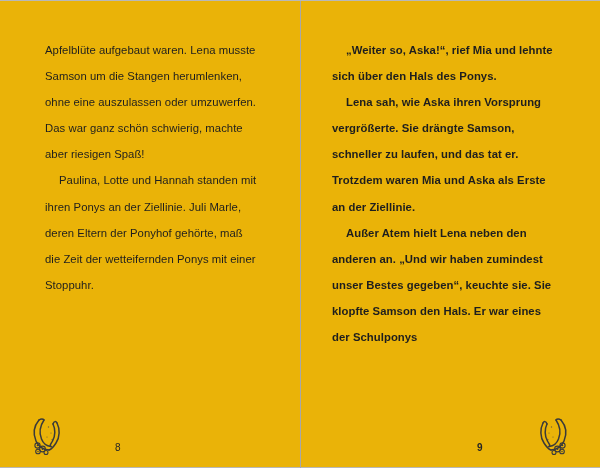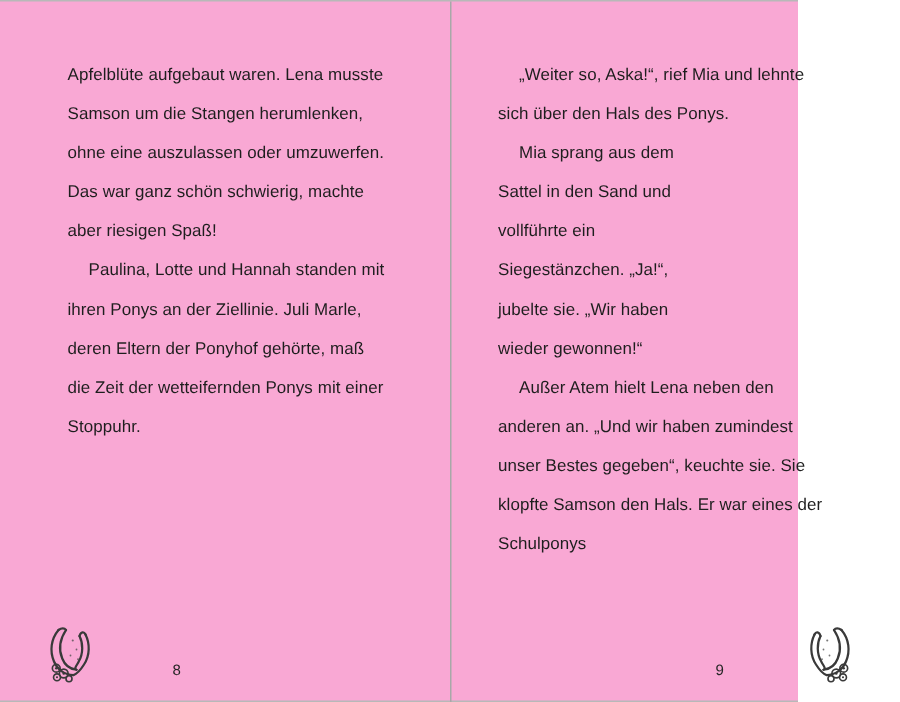--- a/index.html
+++ b/index.html
@@ -10,23 +10,23 @@
   body {
     width: 600px;
     height: 468px;
     font-family: "Liberation Sans", sans-serif;
     color: #1a1a1a;
     overflow: hidden;
   }
 
   #book-spread {
     position: relative;
-    width: 532px;
+    width: 600px;
     height: 468px;
-    background: #f9a8d4;
+    background: #eab308;
     box-sizing: border-box;
     border-top: 1px solid #b8b8b8;
     border-bottom: 1px solid #b8b8b8;
   }
 
   
   #gutter {
     position: absolute;
     left: 300px;
     top: 0;
@@ -36,21 +36,21 @@
   }
 
   .page {
     position: absolute;
     top: 0;
     width: 300px;
     height: 468px;
     box-sizing: border-box;
   }
   #page-left  { left: 0; }
-  #page-right { left: 300px; }
+  #page-right { left: 300px; font-weight: bold; }
 
   .text-column {
     position: absolute;
     top: 36px;
     width: 215px;
     font-size: 11.3px;
     line-height: 26.1px;
     letter-spacing: 0.05px;
     color: #1e1e1e;
   }
@@ -142,21 +142,21 @@
       </svg>
     </div>
 
     <div class="page-number">8</div>
   </div>
 
   <div class="page" id="page-right">
 
     <div class="text-column">
       <p class="para indent">„Weiter so, Aska!“, rief Mia und lehnte sich über den Hals des Ponys.</p>
-      <p class="para indent"><span class="art-float"></span><span>Mia sprang aus dem Sattel in den Sand und vollführte ein Siegestänzchen. „Ja!“, jubelte sie. „Wir haben wieder gewonnen!“</span></p>
+      <p class="para indent">Lena sah, wie Aska ihren Vorsprung vergrößerte. Sie drängte Samson, schneller zu laufen, und das tat er. Trotzdem waren Mia und Aska als Erste an der Ziellinie.</p>
       <p class="para indent">Außer Atem hielt Lena neben den anderen an. „Und wir haben zumindest unser Bestes gegeben“, keuchte sie. Sie klopfte Samson den Hals. Er war eines der Schulponys</p>
     </div>
 
     <div class="ornament" id="ornament-right">
       <svg viewBox="0 0 40 44" xmlns="http://www.w3.org/2000/svg">
         <g fill="none" stroke="#3a3a3a" stroke-width="1.5" stroke-linecap="round">
           <path d="M12 5 C7 11, 6 19, 9 26 C11 31, 16 35, 22 35"></path>
           <path d="M17 5 C13 11, 12 18, 14.5 24 C16 28, 19.5 31, 24 31.5"></path>
           <path d="M12 5 C14 3.5, 16 3.5, 17 5"></path>
           <path d="M30 8 C33 14, 33 22, 29 28 C26.5 32, 23.5 34.5, 22 35"></path>

